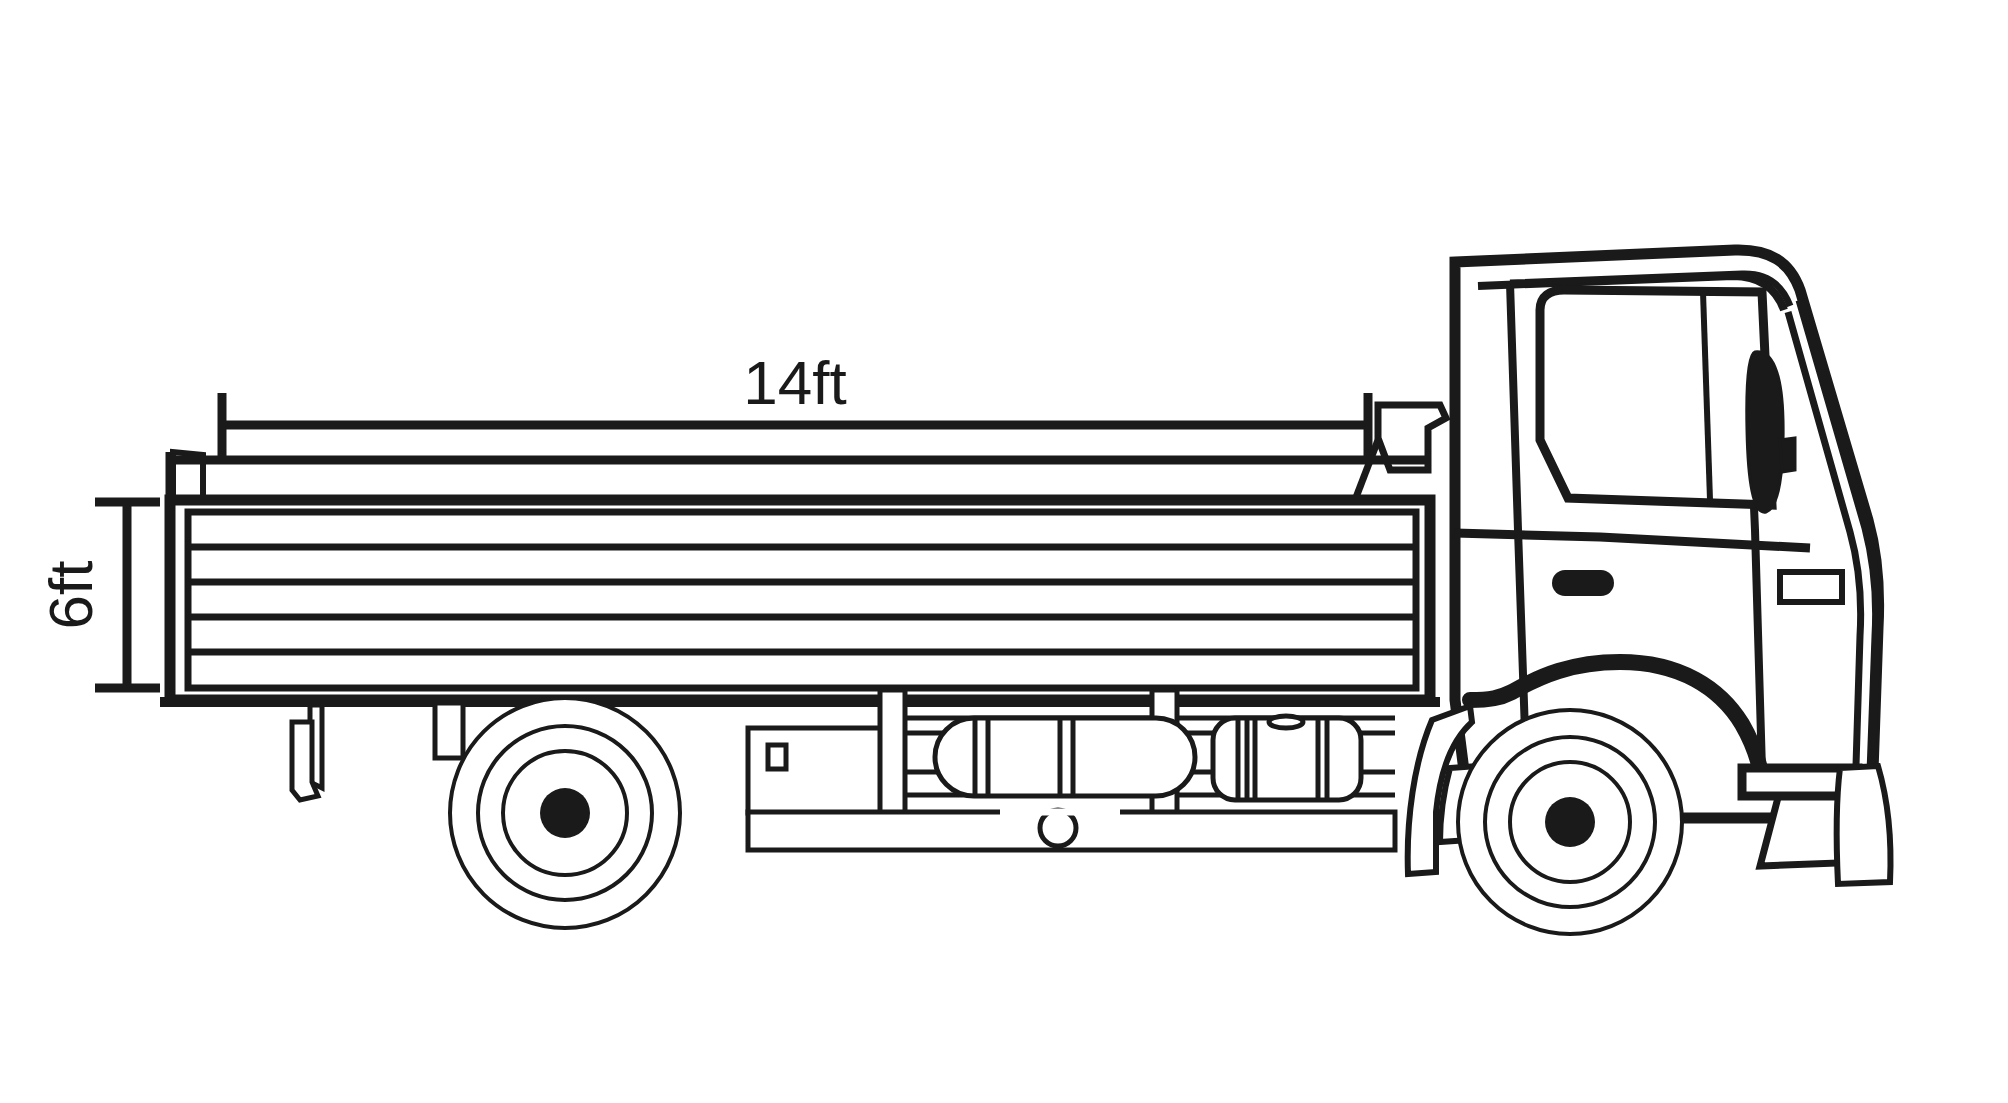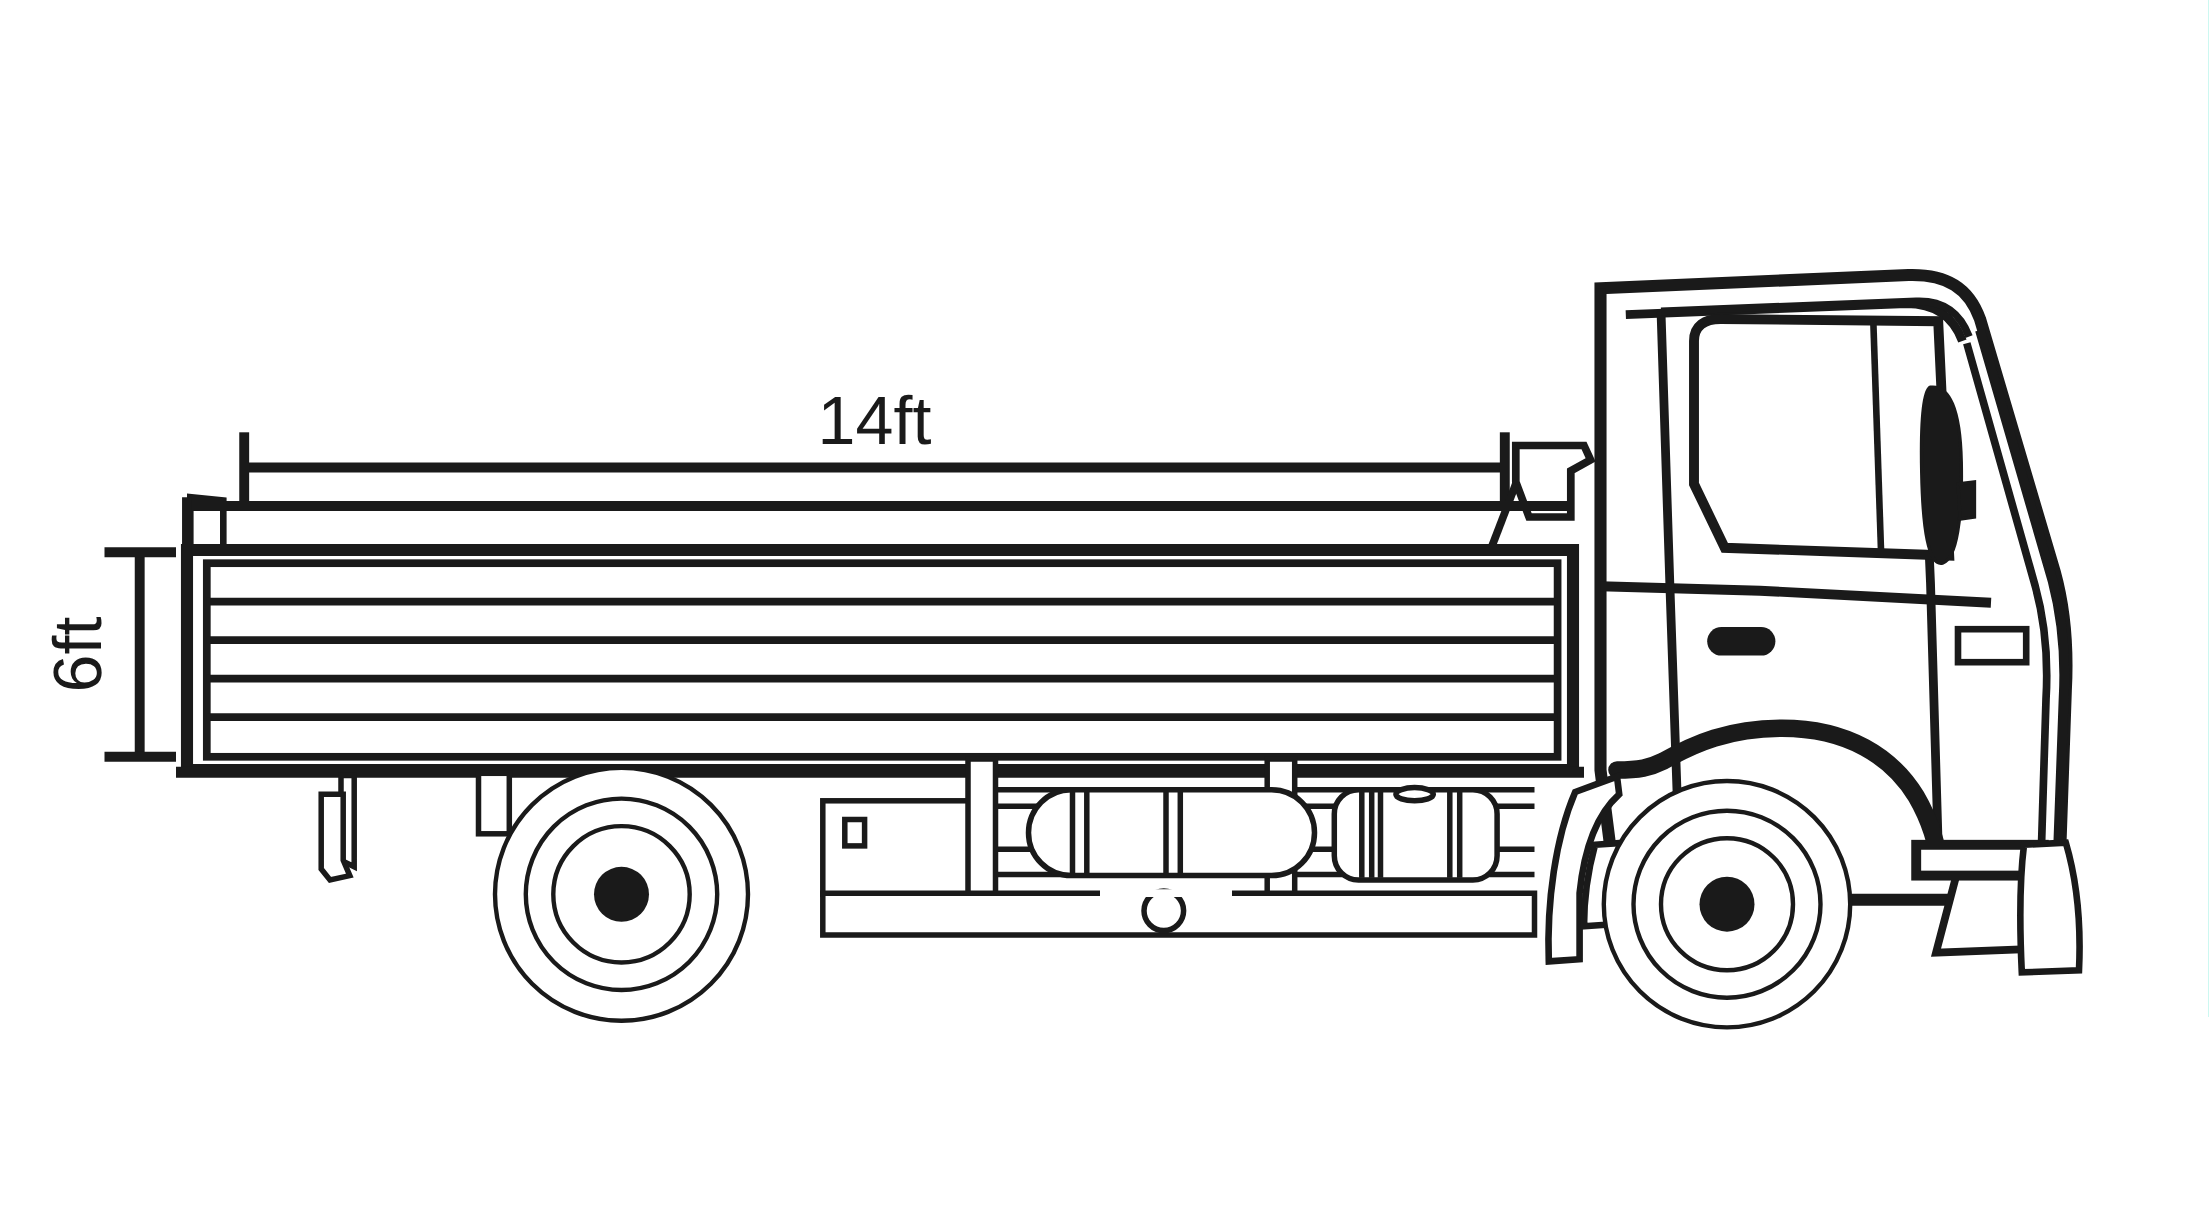--- a/index.html
+++ b/index.html
@@ -10,21 +10,21 @@
   body {
     width: 2008px;
     height: 1103px;
     font-family: "Liberation Sans", sans-serif;
     overflow: hidden;
   }
   #stage {
     position: relative;
     width: 2008px;
     height: 1075px;
-    background: #5eead4;
+    background: #fca5a5;
   }
   #drawing {
     position: absolute;
     top: 0;
     left: 0;
     width: 2008px;
     height: 1103px;
     display: block;
   }
   .dim-text {

